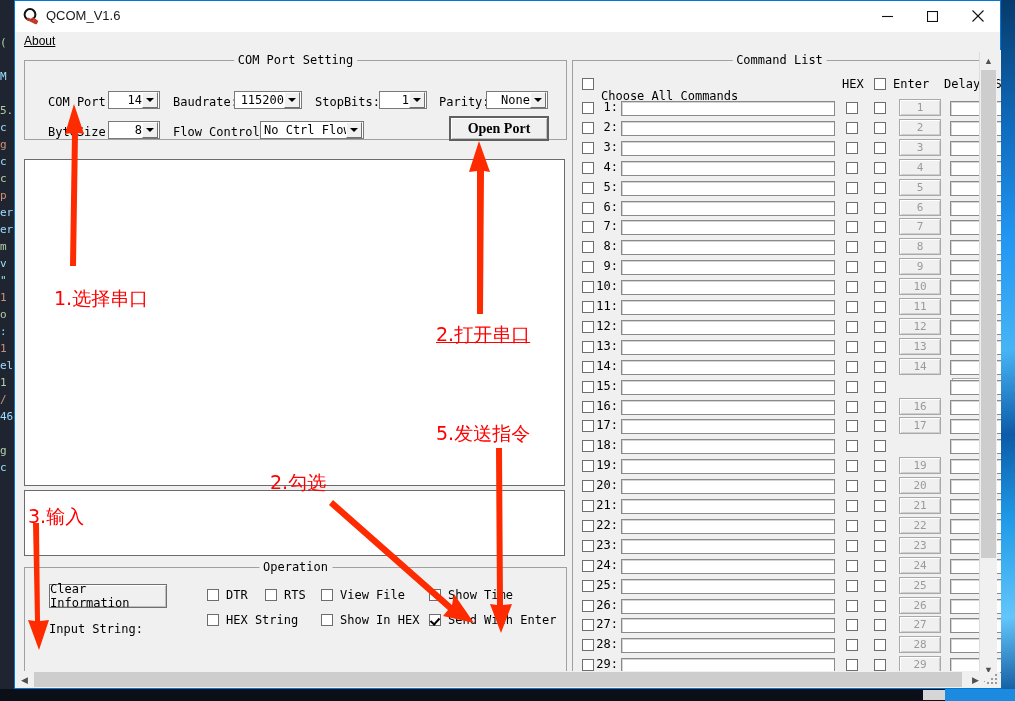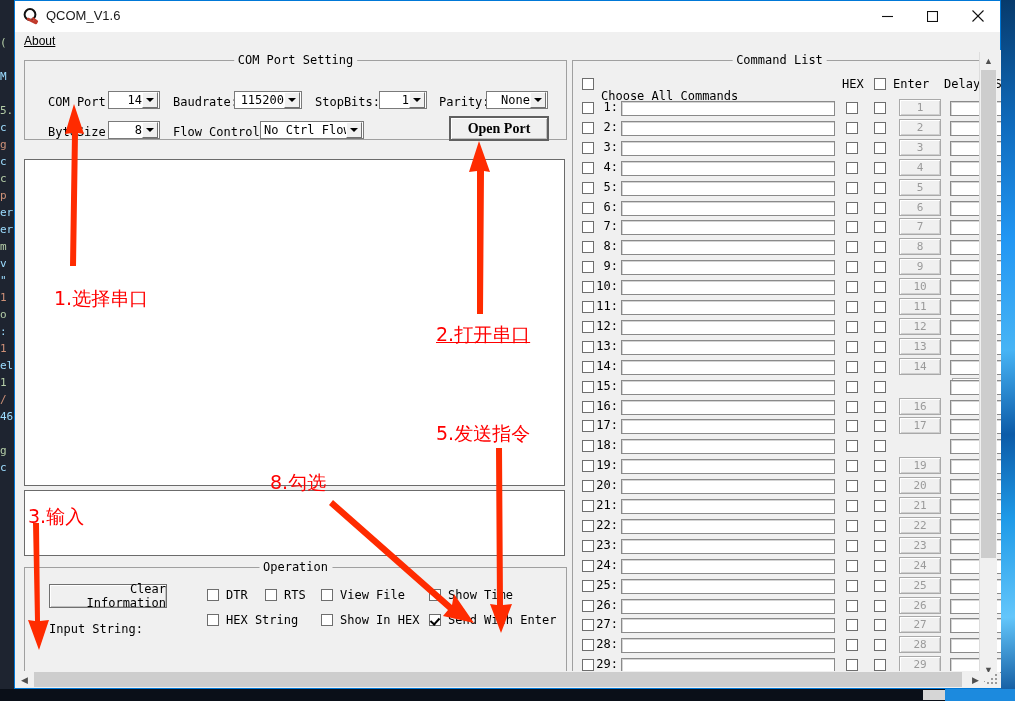--- a/index.html
+++ b/index.html
@@ -314,21 +314,21 @@
       <div class="btn bold" style="left:424px;top:55px;width:100px;height:25px;">Open Port</div>
     </div>
 
     <div class="panel sunken" id="receive-panel" style="left:8px;top:109px;width:541px;height:327px;"></div>
 
     <div class="panel sunken" id="secondary-panel" style="left:8px;top:440px;width:541px;height:66px;"></div>
 
     <div class="group" id="grp-op" style="left:8px;top:517px;width:541px;height:113px;">
       <div class="g-title">Operation</div>
 
-      <div class="btn" style="left:24px;top:16px;width:118px;height:24px;text-align:right;">Clear Information</div>
+      <div class="btn" style="left:24px;top:16px;width:118px;height:24px;">Clear Information</div>
 
       <div class="cb" style="left:182px;top:21px;"></div>
       <div class="lbl abs" style="left:201px;top:20px;">DTR</div>
 
       <div class="cb" style="left:240px;top:21px;"></div>
       <div class="lbl abs" style="left:259px;top:20px;">RTS</div>
 
       <div class="cb" style="left:296px;top:21px;"></div>
       <div class="lbl abs" style="left:315px;top:20px;">View File</div>
 
@@ -614,15 +614,15 @@
     </g>
 
     <g>
       <polygon points="501,633 490,604 497,605 496,448 502,448 503,605 512,604" fill="#ff2b00"></polygon>
     </g>
   </svg>
 
   <div class="anno-text" style="left:54px;top:286px;">1.选择串口</div>
   <div class="anno-text" style="left:436px;top:322px;text-decoration:underline;">2.打开串口</div>
   <div class="anno-text" style="left:28px;top:504px;">3.输入</div>
-  <div class="anno-text" style="left:270px;top:470px;">8.勾选</div>
+  <div class="anno-text" style="left:270px;top:470px;">2.勾选</div>
   <div class="anno-text" style="left:436px;top:421px;">5.发送指令</div>
 </div>
 
 </body></html>

